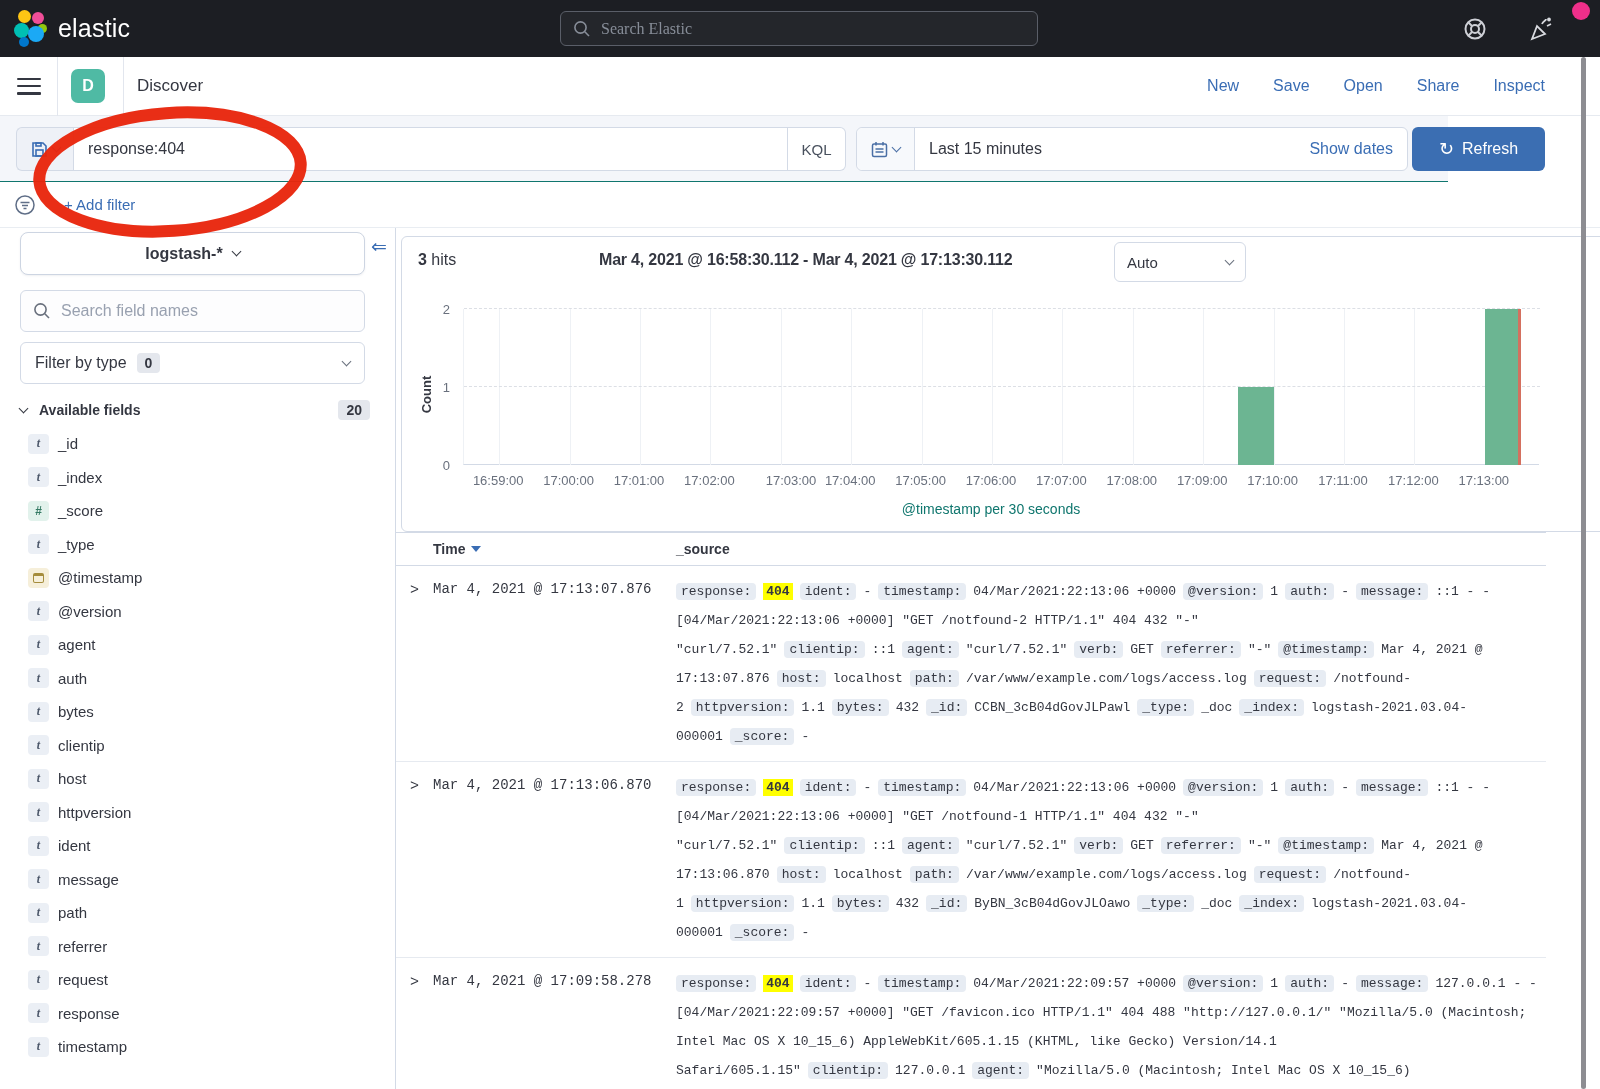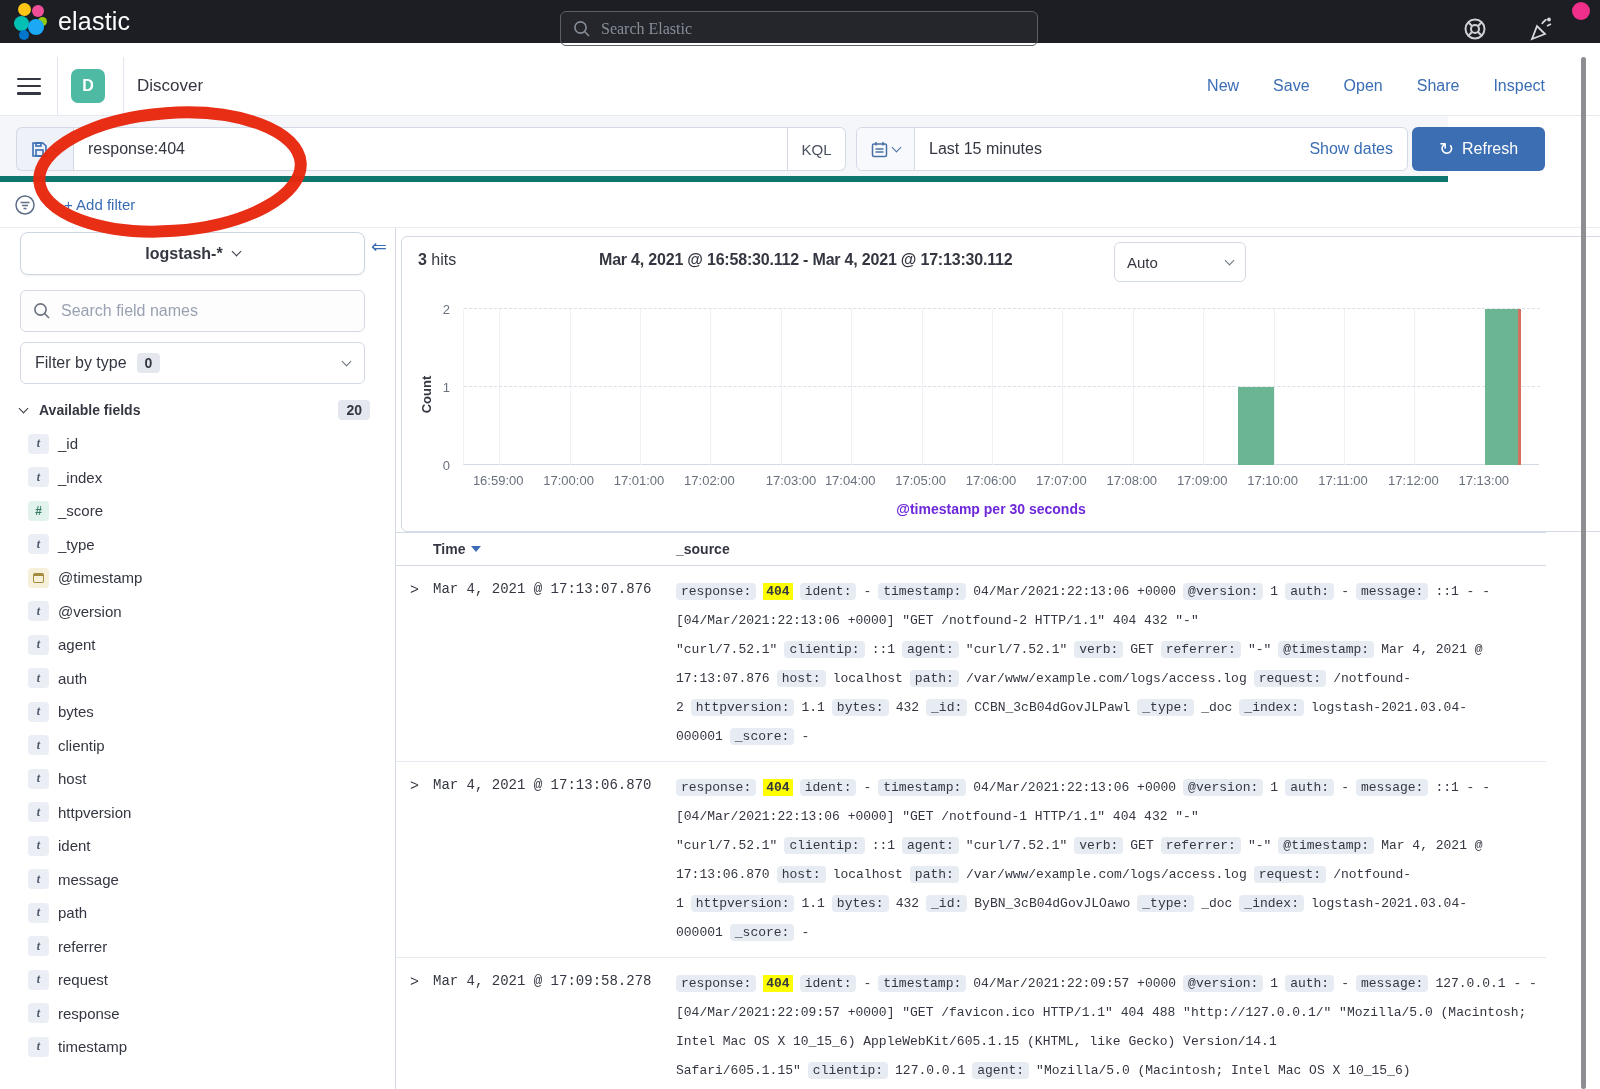--- a/index.html
+++ b/index.html
@@ -1,21 +1,21 @@
 <!DOCTYPE html>
 <html><head>
 <meta charset="utf-8">
 <style>
   * { box-sizing: border-box; margin: 0; padding: 0; }
   html,body { width:1600px; height:1089px; overflow:hidden; }
   body { font-family:"Liberation Sans","DejaVu Sans",sans-serif; color:#343741; background:#fff; position:relative; }
   .mono { font-family:"Liberation Mono","DejaVu Sans Mono",monospace; }
 
   
-  .hdr { position:absolute; left:0; top:0; width:1600px; height:43px; background:#1c1e23; display:flex; align-items:center; z-index:5; }
+  .hdr { position:absolute; left:0; top:0; width:1600px; height:57px; background:#1c1e23; display:flex; align-items:center; z-index:5; }
   .logo-wrap { display:flex; align-items:center; margin-left:14px; }
   .logo-cluster { position:relative; width:36px; height:38px; }
   .logo-cluster i { position:absolute; border-radius:50%; }
   .logo-word { color:#fff; font-size:25px; font-weight:500; margin-left:8px; letter-spacing:0.2px; }
   .hdr-search { position:absolute; left:560px; top:11px; width:478px; height:35px; border:1px solid #5a5e68; border-radius:6px; background:rgba(255,255,255,0.04); display:flex; align-items:center; padding:0 12px;font-family:Liberation Serif, serif; }
   .hdr-search input { background:transparent; border:none; outline:none; color:#d4d6db; font-size:16px; margin-left:10px; width:400px; font-family:inherit; }
   .hdr-search input::placeholder { color:#878d98; }
   .hdr-ico { position:absolute; top:16px; width:26px; height:26px; color:#ced0d6; }
   .dot { position:absolute; left:1572px; top:2px; width:18px; height:18px; border-radius:50%; background:#ef2f8a; }
 
@@ -23,21 +23,21 @@
   .nav { position:absolute; left:0; top:57px; width:1600px; height:59px; background:#fff; border-bottom:1px solid #e6eaf0; display:flex; align-items:center; }
   .burger { margin-left:17px; width:24px; height:17px; display:flex; flex-direction:column; justify-content:space-between; cursor:pointer; }
   .burger i { display:block; height:2.5px; background:#343741; border-radius:1px; }
   .vdiv { width:1px; height:59px; background:#e2e6ee; }
   .appbadge { width:34px; height:34px; border-radius:7px; background:#4fbaa4; color:#fff; font-weight:bold; font-size:16px; display:flex; align-items:center; justify-content:center; margin:0 18px 0 13px; }
   .navtitle { font-size:17px; color:#343741; margin-left:13px; }
   .navlinks { position:absolute; right:55px; display:flex; gap:34px; }
   .navlinks span { color:#3a6db4; font-size:16px; cursor:pointer; }
 
   
-  .qrow { position:absolute; left:0; top:116px; width:1448px; height:66px; background:#f4f6fa; border-bottom:6px solid #0f766e; }
+  .qrow { position:absolute; left:0; top:116px; width:1448px; height:66px; background:#f4f6fa; border-bottom:1px solid #0f766e; }
   .qbar { position:absolute; left:16px; top:11px; height:44px; width:830px; display:flex; }
   .q-addon { width:57px; background:#eef1f7; border:1px solid #d3dae6; border-right:none; border-radius:6px 0 0 6px; display:flex; align-items:center; justify-content:center; gap:5px; color:#3a6db4; cursor:pointer; }
   .q-input { flex:1; background:#fff; border:1px solid #d3dae6; display:flex; align-items:center; }
   .q-input input { border:none; outline:none; font-size:16px; color:#343741; width:100%; padding:0 14px; font-family:inherit; background:transparent; }
   .q-kql { width:58px; background:#fff; border:1px solid #d3dae6; border-left:none; border-radius:0 6px 6px 0; display:flex; align-items:center; justify-content:center; font-size:15px; color:#49515e; cursor:pointer; }
   .dategrp { position:absolute; left:856px; top:11px; height:44px; width:552px; background:#fff; border:1px solid #d3dae6; border-radius:6px; display:flex; align-items:center; }
   .cal-addon { width:58px; height:100%; border-right:1px solid #d3dae6; background:#f7f9fc; display:flex; align-items:center; justify-content:center; gap:5px; color:#4a6fa5; border-radius:6px 0 0 6px; cursor:pointer; }
   .date-text { font-size:16px; color:#343741; margin-left:14px; cursor:pointer; }
   .showdates { margin-left:auto; margin-right:14px; color:#3a6db4; font-size:16px; cursor:pointer; }
   .refresh { position:absolute; left:1412px; top:11px; width:133px; height:44px; background:#3b6eb2; border:none; border-radius:6px; color:#fff; font-size:16px; display:flex; align-items:center; justify-content:center; gap:8px; cursor:pointer; font-family:inherit; }
@@ -85,21 +85,21 @@
   .ylab { position:absolute; left:6px; top:150px; transform:rotate(-90deg); font-size:13px; font-weight:bold; color:#343741; }
   .ytick { position:absolute; width:40px; text-align:right; font-size:13px; color:#69707d; transform:translateY(-50%); }
   .plot { position:absolute; left:61px; top:72px; width:1076px; height:156px; border-bottom:1px solid #d3dae6; border-left:1px solid #eef1f5; }
   .scale { position:absolute; left:0; top:0; height:156px; width:1056px; }
   .vgrid { position:absolute; top:0; bottom:0; width:1px; background:#eef1f5; }
   .hgrid { position:absolute; left:0; right:-20px; border-top:1px dashed #dcdfe5; height:0; }
   .bar { position:absolute; bottom:0; background:#6cb592; }
   .endmark { position:absolute; bottom:0; width:3px; background:#d4705f; }
   .xticks { position:absolute; left:61px; top:236px; width:1056px; height:18px; }
   .xtick { position:absolute; transform:translateX(-50%); font-size:13px; color:#69707d; white-space:nowrap; }
-  .xlabel { position:absolute; left:61px; top:264px; width:1056px; text-align:center; font-size:14px; font-weight:bold; color:#6d28d9; }
+  .xlabel { position:absolute; left:61px; top:264px; width:1056px; text-align:center; font-size:14px; font-weight:normal; color:#0f766e; }
 
   
   .thead { position:absolute; left:0px; top:304px; width:1150px; height:34px; border-top:1px solid #d3dae6; border-bottom:1px solid #d3dae6; display:flex; align-items:center; font-size:14px; font-weight:bold; }
   .th-time { margin-left:37px; width:243px; display:flex; align-items:center; gap:6px; cursor:pointer; }
   .sortarrow { width:0; height:0; border-left:5px solid transparent; border-right:5px solid transparent; border-top:6px solid #3a6db4; }
   .rows { position:absolute; left:0; top:338px; width:1150px; }
   .docrow { display:flex; border-bottom:1px solid #e6eaf0; padding:11px 0 10px 0; }
   .expander { width:37px; flex:none; text-align:center; color:#343741; font-size:15px; padding-top:5px; cursor:pointer; font-family:"Liberation Mono",monospace; }
   .dtime { width:243px; flex:none; font-size:14px; padding-top:4px; white-space:nowrap; }
   .dsrc { width:870px; flex:none; font-size:13px; line-height:29px; word-break:break-word; }

